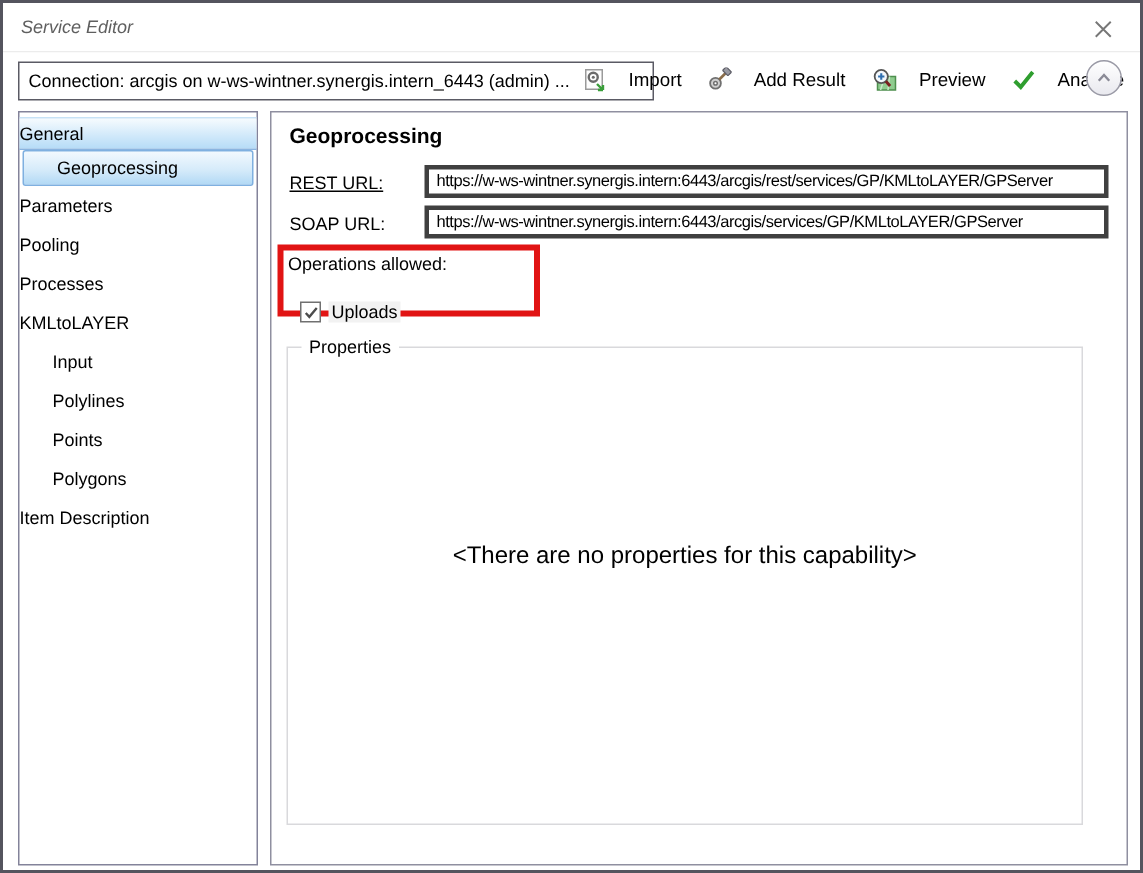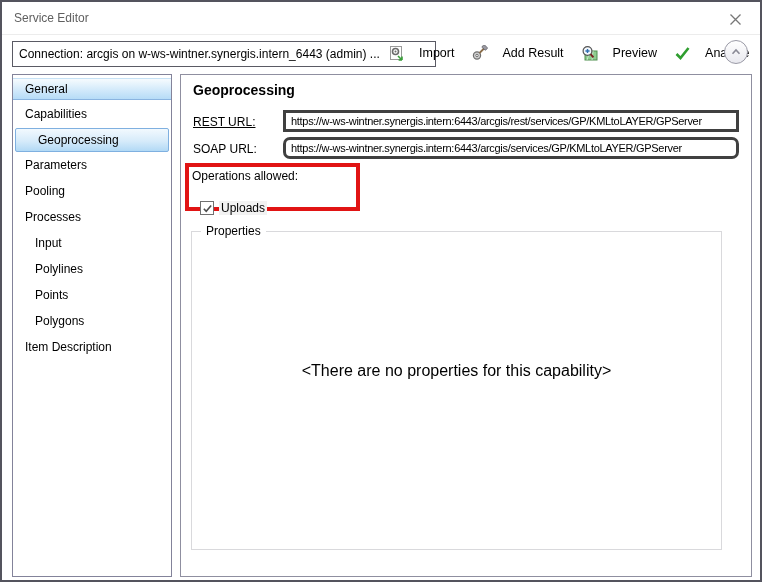--- a/index.html
+++ b/index.html
@@ -1,50 +1,50 @@
 <!DOCTYPE html>
 <html><head>
 <meta charset="utf-8">
 <style>
   * { margin:0; padding:0; box-sizing:border-box; }
   html,body { width:762px; height:582px; }
   body { font-family:"Liberation Sans","DejaVu Sans",sans-serif; font-size:12px; color:#000; background:#fff; }
   .window { position:relative; width:762px; height:582px; background:#fff; border:2px solid #54545e; overflow:hidden; }
 
   
-  .titlebar { position:absolute; left:0; top:0; right:0; height:32px; background:#fff; }
+  .titlebar { position:absolute; left:0; top:0; right:0; height:32px; background:#fff;font-style:italic; }
   .title { position:absolute; left:12px; top:9px; color:#5f5f5f; font-size:12px; }
   .close-btn { position:absolute; right:14px; top:6px; width:22px; height:22px; display:flex; align-items:center; justify-content:center; cursor:pointer; }
   .title-sep { position:absolute; left:0; top:32px; right:0; height:1px; background:#ececec; }
 
   
   .toolbar { position:absolute; left:0; top:33px; right:0; height:38px; background:#fff; }
   .conn-box { position:absolute; left:10px; top:6px; width:424px; height:25px; border:1px solid #5a5a64; background:#fff; display:flex; align-items:center; padding:12px 6px; overflow:hidden; white-space:nowrap; font-size:12px; cursor:default; }
   .tb-buttons { position:absolute; left:386px; top:3px; height:30px; display:flex; align-items:center; gap:17px; }
   .tb-btn { display:flex; align-items:center; gap:14px; cursor:pointer; white-space:nowrap; font-size:12.5px; }
   .tb-btn svg { display:block; }
   .collapse-btn { position:absolute; right:12px; top:5px; width:24px; height:24px; border:1px solid #9a9aa6; border-radius:50%; background:linear-gradient(#ffffff,#e9e9ef); display:flex; align-items:center; justify-content:center; cursor:pointer; }
 
   
   .sidebar { position:absolute; left:10px; top:72px; width:160px; height:503px; background:#fff; border:1px solid #83839a; padding-top:3px; }
   .main { position:absolute; left:178px; top:72px; width:572px; height:503px; background:#fff; border:1px solid #8f8fa0; }
 
   
-  .nav-row { display:flex; align-items:center; padding-left:12px; height:26px; cursor:pointer; }
+  .nav-row { display:flex; align-items:center; padding-left:0; height:26px; cursor:pointer; }
   .nav-row.lvl1 { padding-left:22px; }
   .nav-row.h22 { height:22px; } .nav-row.h28 { height:28px; } .nav-row.h24 { height:24px; }
   .nav-row.sel-header { background:linear-gradient(#f6fbfe,#cfe8fa 60%,#b6dcf7); border-top:1px solid #c7e2f6; border-bottom:1px solid #8ab4e0; }
   .nav-row.sel-item { background:linear-gradient(#f2f9fe,#d6ebfa 55%,#b2d9f5); border:1px solid #7fb0e0; border-radius:2px; margin:0 2px; }
 
   
   .heading { position:absolute; left:12px; top:7px; font-size:14px; font-weight:700; }
   .fld-label { position:absolute; left:12px; font-size:12px; }
   .url-field { position:absolute; left:102px; width:456px; height:22px; border:3px solid #404040; background:#fff; display:flex; align-items:center; padding:0 5px; font-size:11px; letter-spacing:-0.3px; white-space:nowrap; overflow:hidden; }
   .rest-label { top:40px;text-decoration:underline; } .rest-field { top:35px; }
-  .soap-label { top:67px; } .soap-field { top:62px;border-radius:7px; }
+  .soap-label { top:67px; } .soap-field { top:62px; }
 
   .red-annotation { position:absolute; left:4px; top:88px; width:175px; height:48px; border:4px solid #e11414; pointer-events:none; }
   .ops-label { position:absolute; left:11px; top:94px; font-size:12px; }
   .checkbox-row { position:absolute; left:19px; top:126px; display:flex; align-items:center; cursor:pointer; }
   .checkbox { width:14px; height:14px; border:1px solid #707070; background:#fff; display:flex; align-items:center; justify-content:center; }
   .checkbox .check { display:none; }
   .checkbox.checked .check { display:block; }
   .cb-label { margin-left:5px; background:#f2f2f2; padding:0 2px; font-size:12px; }
 
   .group-box { position:absolute; left:10px; top:156px; width:531px; height:319px; border:1px solid #d9d9dc; }
@@ -120,25 +120,25 @@
 
     <div class="collapse-btn">
       <svg width="14" height="14" viewBox="0 0 14 14">
         <path d="M3.5 8.8 L7 5 L10.5 8.8" stroke="#8a8a96" stroke-width="1.6" fill="none"></path>
       </svg>
     </div>
   </div>
 
   <div class="sidebar">
     <div class="nav-row h22 sel-header">General</div>
-    <div class="nav-row h28">Capabilities</div>
     <div class="nav-row h24 lvl1 sel-item">Geoprocessing</div>
     <div class="nav-row">Parameters</div>
     <div class="nav-row">Pooling</div>
     <div class="nav-row">Processes</div>
+    <div class="nav-row">KMLtoLAYER</div>
     <div class="nav-row lvl1">Input</div>
     <div class="nav-row lvl1">Polylines</div>
     <div class="nav-row lvl1">Points</div>
     <div class="nav-row lvl1">Polygons</div>
     <div class="nav-row">Item Description</div>
   </div>
 
   <div class="main">
     <div class="heading">Geoprocessing</div>
 

